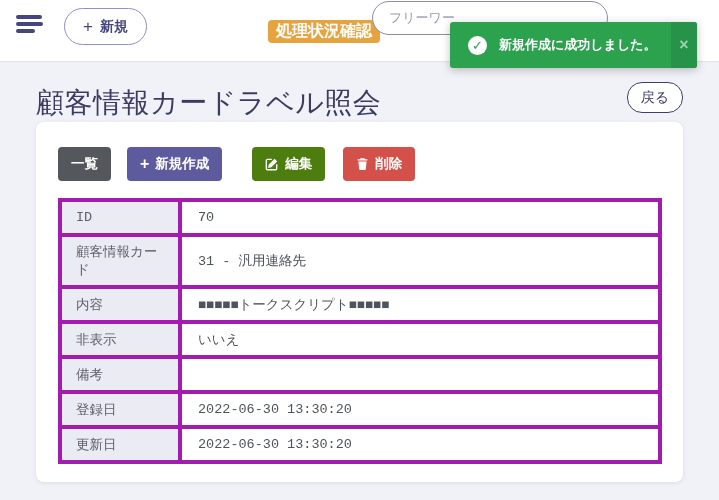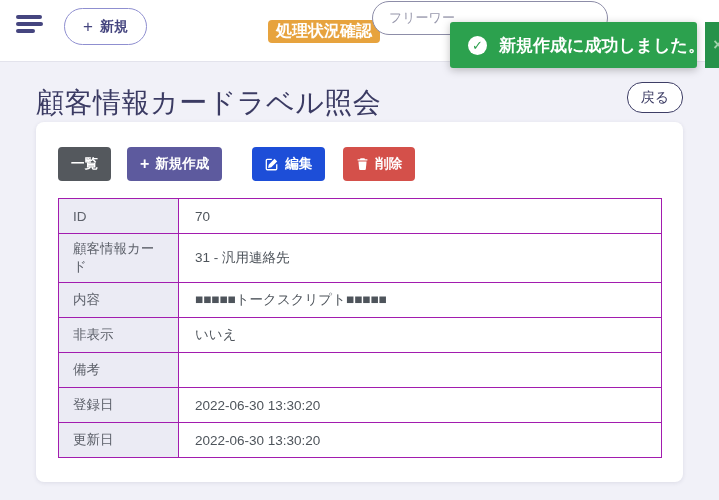--- a/index.html
+++ b/index.html
@@ -52,21 +52,21 @@
     background: #2ca14e; border-radius: 3px; z-index: 10;
     display: flex; align-items: center;
     box-shadow: 0 2px 8px rgba(0,0,0,0.25);
   }
   .toast .check-circle {
     width: 19px; height: 19px; border-radius: 50%; background: #ffffff;
     color: #2ca14e; font-size: 13px; font-weight: 700;
     display: flex; align-items: center; justify-content: center;
     margin-left: 18px; flex: none;
   }
-  .toast .msg { color: #ffffff; font-size: 17px; font-weight: 700; margin-left: 12px; flex: 1; white-space: nowrap; }
+  .toast .msg { color: #ffffff; font-size: 13px; font-weight: 700; margin-left: 12px; flex: 1; white-space: nowrap; }
   .toast .close {
     width: 26px; height: 46px; background: #27924a; flex: none;
     border-radius: 0 3px 3px 0; color: #9fd4aa; font-size: 16px; font-weight: 700;
     display: flex; align-items: center; justify-content: center; cursor: pointer;
   }
 
   
   .page-title {
     position: absolute; left: 36px; top: 84px;
     font-size: 28px; font-weight: 500; color: #3b3b63; letter-spacing: 0.5px;
@@ -87,31 +87,31 @@
   }
   .toolbar { position: absolute; left: 22px; top: 25px; height: 34px; display: flex; align-items: stretch; gap: 11px; }
   .btn {
     height: 34px; border: none; border-radius: 4px; color: #ffffff;
     font-size: 13.5px; font-weight: 600; display: inline-flex; align-items: center;
     padding: 0 13px; gap: 6px; cursor: pointer;
     font-family: "Liberation Sans", "DejaVu Sans", sans-serif;
   }
   .btn-list   { background: #54585d; margin-right: 5px; }
   .btn-create { background: #5d5a9e; margin-right: 19px; }
-  .btn-edit   { background: #1d4ed8; margin-right: 7px; }
+  .btn-edit   { background: #4d7c0f; margin-right: 7px; }
   .btn-delete { background: #d4504a; }
   .btn .plus { font-size: 16px; font-weight: 700; line-height: 1; }
   .btn svg { display: block; }
 
   
   table.detail {
     position: absolute; left: 22px; top: 76px; width: 604px;
     border-collapse: collapse; font-size: 13.5px;
   }
-  table.detail td { border: 1px solid #a21caf; height: 35px; padding: 6px 14px; }
+  table.detail td { border: 4px solid #a21caf; height: 35px; padding: 6px 14px; font-family: Liberation Mono, monospace; }
   table.detail td.lbl { width: 120px; background: #ebebf4; color: #5d616a; }
   table.detail td.val { background: #ffffff; color: #4e545b; padding-left: 16px; }
 </style>
 </head>
 <body>
 
 <div class="topbar">
   <div class="hamburger">
     <div class="bar b1"></div>
     <div class="bar b2"></div>

